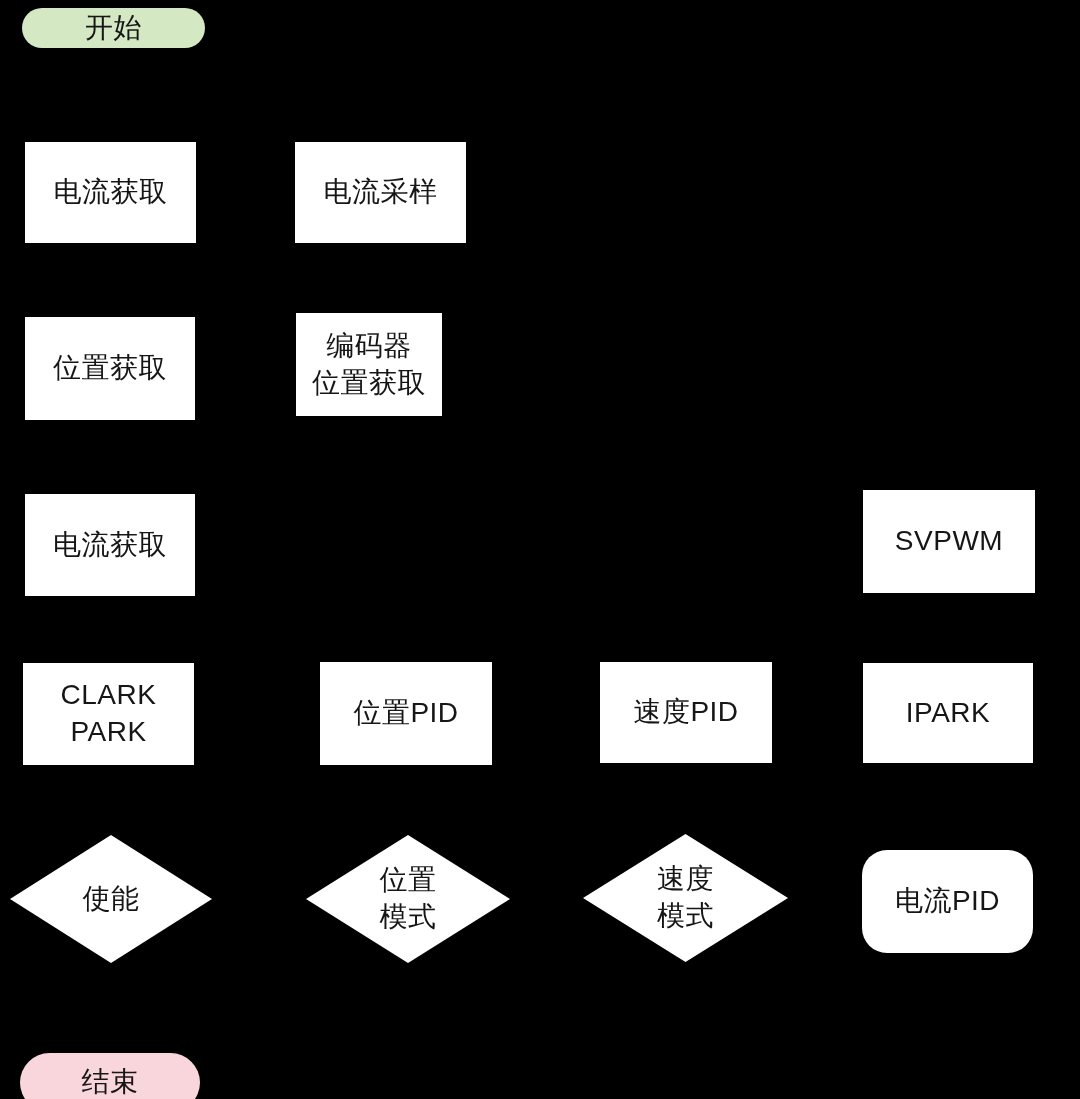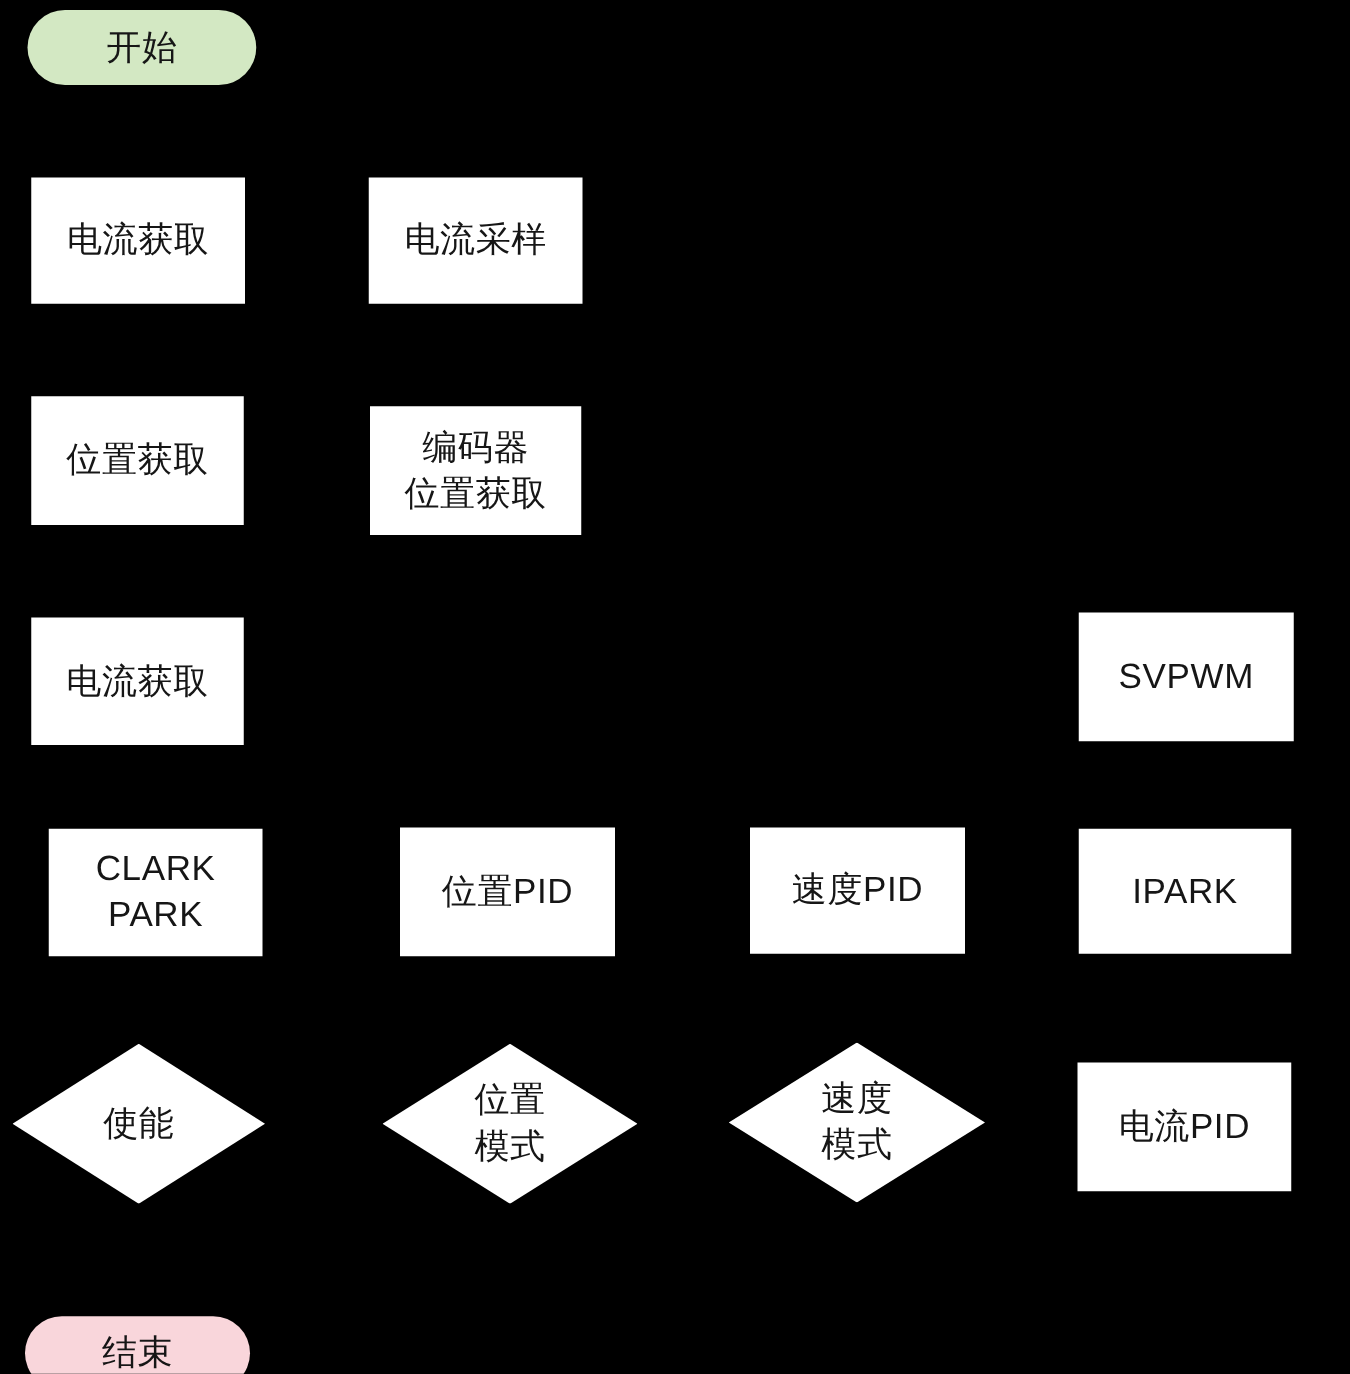--- a/index.html
+++ b/index.html
@@ -38,35 +38,35 @@
     border-radius: 30px;
   }
   .terminal.start { background: var(--start-fill, #d3e8c3); }
   .terminal.end   { background: var(--end-fill, #f9d6db); margin-top: 20px; }
   .decision {
     background: var(--process-fill, #ffffff);
     clip-path: polygon(50% 0%, 100% 50%, 50% 100%, 0% 50%);
   }
 
   
-  #n-start                    { left: 22px;  top: 8px;    width: 183px; height: 60px;  }
+  #n-start                    { left: 22px;  top: 8px;    width: 183px; height: 40px;  }
   #n-current-acquire          { left: 25px;  top: 142px;  width: 171px; height: 101px; }
   #n-current-sample           { left: 295px; top: 142px;  width: 171px; height: 101px; }
   #n-position-acquire         { left: 25px;  top: 317px;  width: 170px; height: 103px; }
-  #n-encoder-position-acquire { left: 296px; top: 325px;  width: 169px; height: 103px; }
+  #n-encoder-position-acquire { left: 296px; top: 313px;  width: 146px; height: 103px; }
   #n-calc-speed               { left: 25px;  top: 494px;  width: 170px; height: 102px; }
   #n-svpwm                    { left: 863px; top: 490px;  width: 172px; height: 103px; }
-  #n-clark-park               { left: 39px;  top: 663px;  width: 171px; height: 102px; }
+  #n-clark-park               { left: 23px;  top: 663px;  width: 171px; height: 102px; }
   #n-position-pid             { left: 320px; top: 662px;  width: 172px; height: 103px; }
   #n-speed-pid                { left: 600px; top: 662px;  width: 172px; height: 101px; }
   #n-ipark                    { left: 863px; top: 663px;  width: 170px; height: 100px; }
   #n-enable                   { left: 10px;  top: 835px;  width: 202px; height: 128px; }
   #n-position-mode            { left: 306px; top: 835px;  width: 204px; height: 128px; }
   #n-speed-mode               { left: 583px; top: 834px;  width: 205px; height: 128px; }
-  #n-current-pid              { left: 862px; top: 850px;  width: 171px; height: 103px; }
+  #n-current-pid              { left: 862px; top: 850px;  width: 171px; height: 103px; border-radius: 25px; }
   #n-end                      { left: 20px;  top: 1033px; width: 180px; height: 59px;  }
 </style>
 </head>
 <body>
 
 <div class="stage">
 
   <div class="node terminal start" id="n-start">
     <span>开始</span>
   </div>

